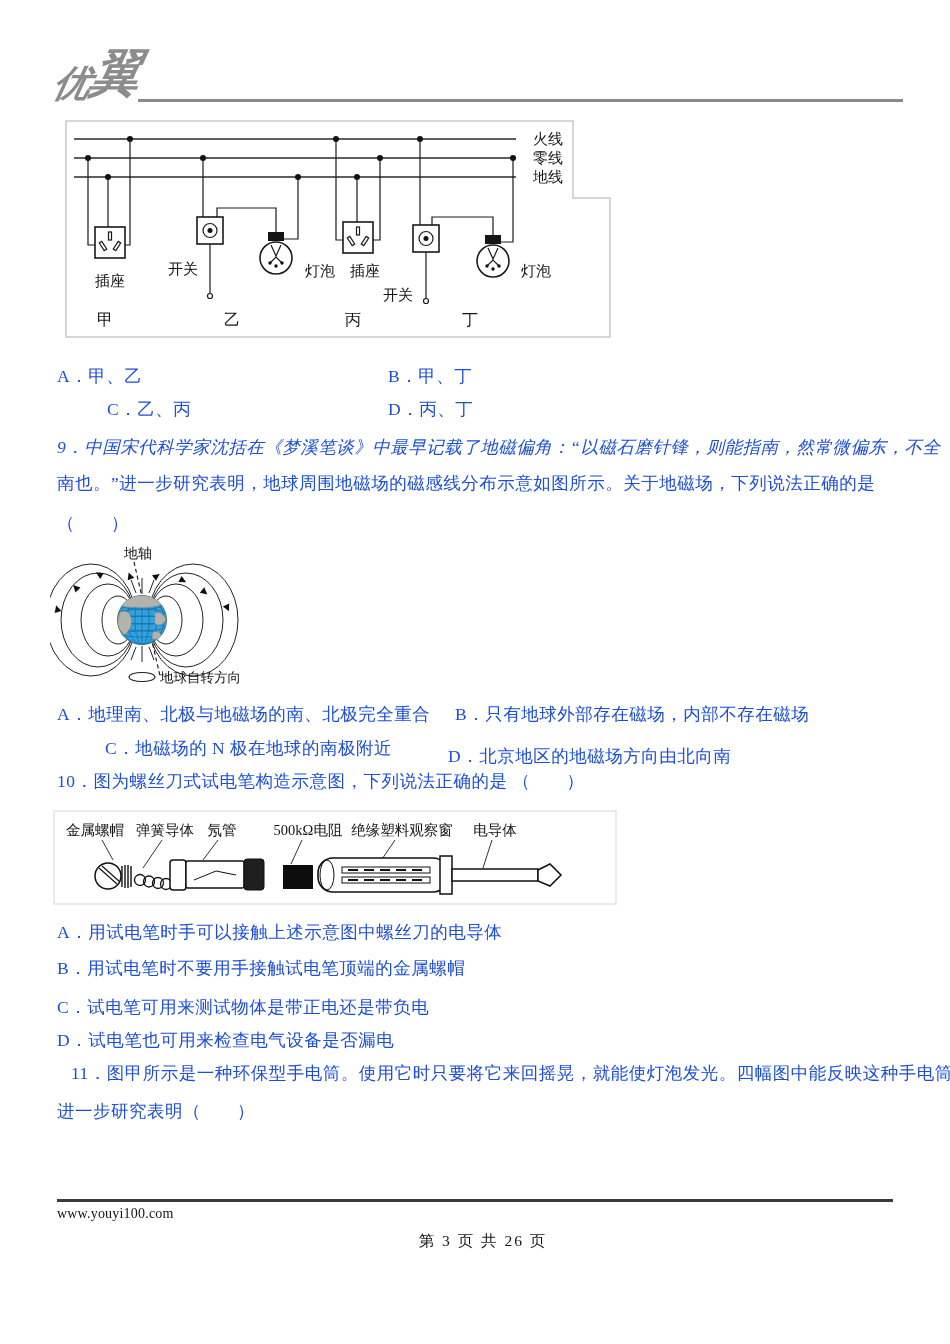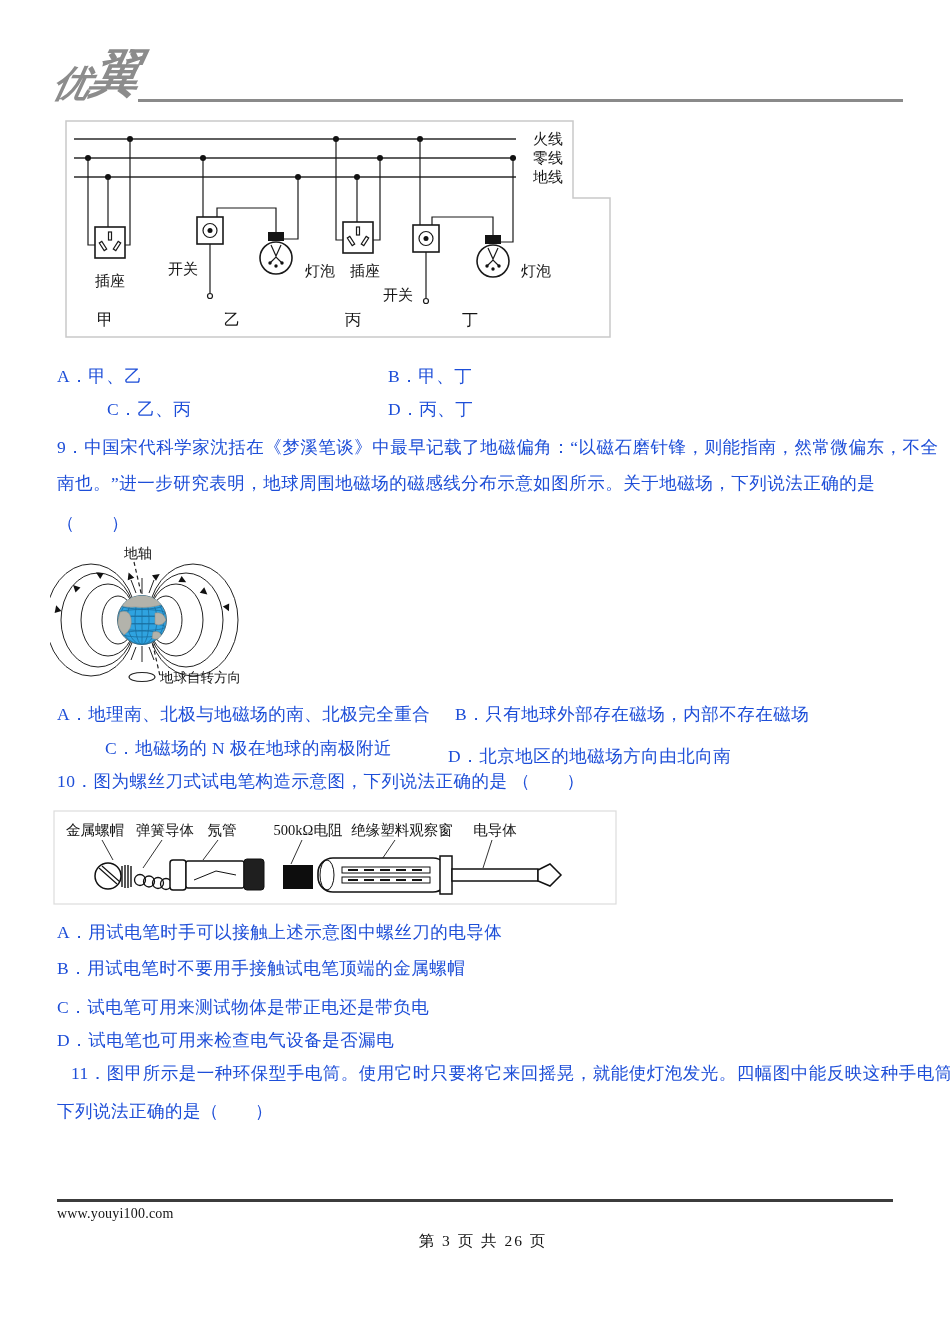--- a/index.html
+++ b/index.html
@@ -124,21 +124,21 @@
     <text x="172" y="213" font-size="16" text-anchor="middle">乙</text>
     <text x="293" y="213" font-size="16" text-anchor="middle">丙</text>
     <text x="410" y="213" font-size="16" text-anchor="middle">丁</text>
   </svg>
 
   <div class="t" style="left:57px;top:364px;">A．甲、乙</div>
   <div class="t" style="left:388px;top:364px;">B．甲、丁</div>
   <div class="t" style="left:67px;top:397px;margin-left:40px;">C．乙、丙</div>
   <div class="t" style="left:388px;top:397px;">D．丙、丁</div>
 
-  <div class="t" style="left:57px;top:435px;">9．中国宋代科学家沈括在《梦溪笔谈》中最早记载了地磁偏角：“以磁石磨针锋，则能指南，然常微偏东，不全</div>
+  <div class="t" style="left:57px;top:435px;font-style:italic;">9．中国宋代科学家沈括在《梦溪笔谈》中最早记载了地磁偏角：“以磁石磨针锋，则能指南，然常微偏东，不全</div>
   <div class="t" style="left:57px;top:471px;">南也。”进一步研究表明，地球周围地磁场的磁感线分布示意如图所示。关于地磁场，下列说法正确的是</div>
   <div class="t" style="left:57px;top:511px;">（　　）</div>
 
   <svg class="fig" style="left:50px;top:542px;" width="260" height="150" viewBox="0 0 260 150">
     <defs>
       <clipPath id="globeclip">
           <circle cx="92" cy="78" r="24.5"></circle>
         </clipPath>
     </defs>
     <text x="88" y="16" font-size="14" text-anchor="middle">地轴</text>
@@ -264,19 +264,19 @@
       <path d="M488,62 L500,56 L511,67 L500,78 L488,73 Z" fill="#fff" stroke="#111" stroke-width="1.5"></path>
     </g>
   </svg>
 
   <div class="t" style="left:57px;top:920px;">A．用试电笔时手可以接触上述示意图中螺丝刀的电导体</div>
   <div class="t" style="left:57px;top:956px;">B．用试电笔时不要用手接触试电笔顶端的金属螺帽</div>
   <div class="t" style="left:57px;top:995px;">C．试电笔可用来测试物体是带正电还是带负电</div>
   <div class="t" style="left:57px;top:1028px;">D．试电笔也可用来检查电气设备是否漏电</div>
 
   <div class="t" style="left:71px;top:1061px;">11．图甲所示是一种环保型手电筒。使用它时只要将它来回摇晃，就能使灯泡发光。四幅图中能反映这种手电筒</div>
-  <div class="t" style="left:57px;top:1099px;">下列说法正确的是（　　）</div>
+  <div class="t" style="left:57px;top:1099px;">进一步研究表明（　　）</div>
 
   <div class="fline"></div>
   <div class="furl">www.youyi100.com</div>
   <div class="fpage">第 3 页 共 26 页</div>
 
 </div>
 
 </body></html>

